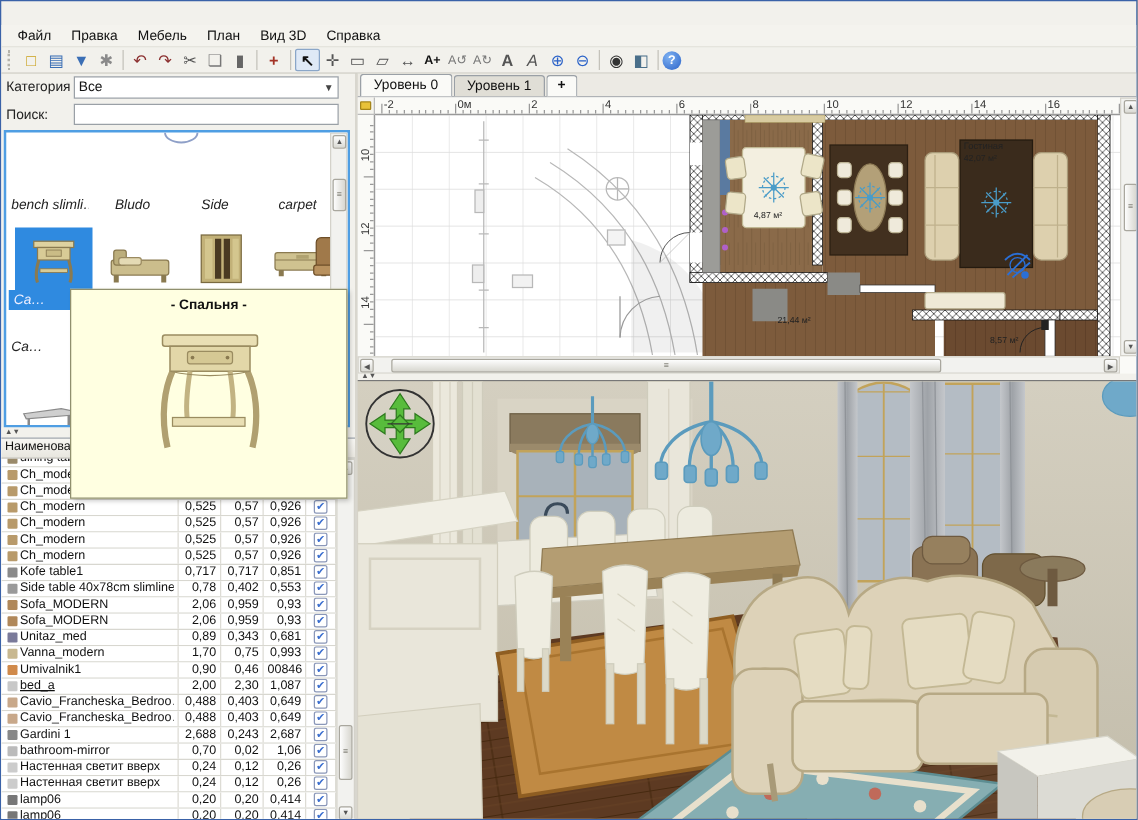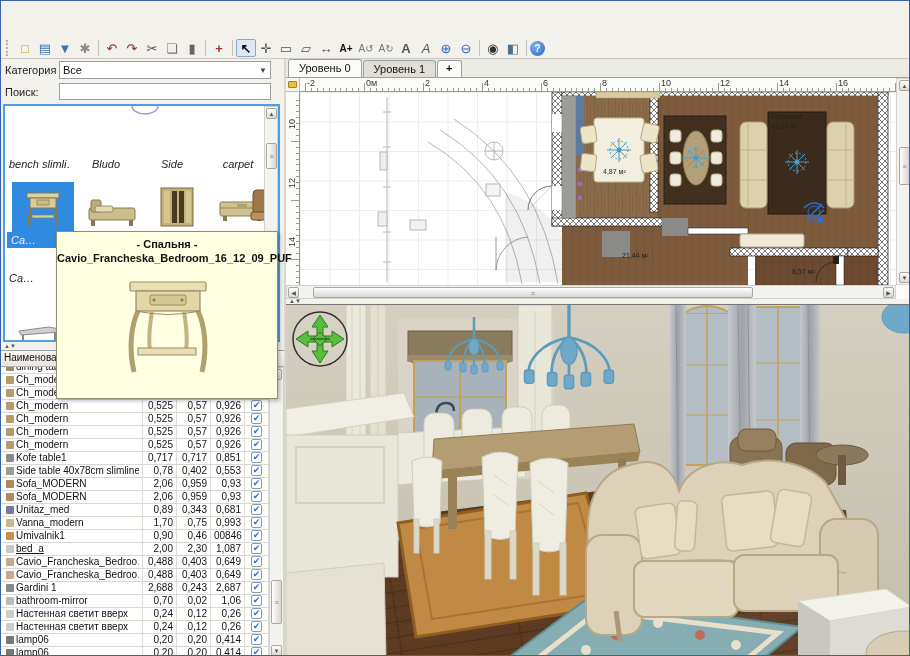--- a/index.html
+++ b/index.html
@@ -81,20 +81,28 @@
   #view3d{left:0;top:245px;width:626px;height:353px;background:#cfcab9;overflow:hidden;border-top:1px solid #777;}
   #split-3d{left:0;top:240px;width:626px;height:5px;background:#f2f1ec;}
   text{font-family:"Liberation Sans",sans-serif;}
 </style>
 </head>
 <body>
 
 <div id="win">
 
 
+  <div id="menubar" class="abs">
+      <span class="menu-item">Файл</span>
+      <span class="menu-item">Правка</span>
+      <span class="menu-item">Мебель</span>
+      <span class="menu-item">План</span>
+      <span class="menu-item">Вид 3D</span>
+      <span class="menu-item">Справка</span>
+    </div>
 
   <div id="toolbar" class="abs">
       <div id="tb-grip"></div>
       <span class="tb" style="color: rgb(202, 162, 29);">□</span>
       <span class="tb" style="color: rgb(59, 111, 181);">▤</span>
       <span class="tb" style="color: rgb(59, 111, 181);">▼</span>
       <span class="tb" style="color: rgb(138, 138, 138);">✱</span>
       <div class="tb-sep"></div>
       <span class="tb" style="color: rgb(139, 47, 47);">↶</span>
       <span class="tb" style="color: rgb(139, 47, 47);">↷</span>
@@ -222,21 +230,20 @@
         <div class="sb-btn" style="left:1px;top:1px;width:11px;height:11px">▲</div>
         <div class="sb-thumb" style="left:1px;top:36px;width:11px;height:26px">
             <span class="grip-lines">≡</span>
           </div>
         <div class="sb-btn" style="left:1px;top:221px;width:11px;height:11px">▼</div>
       </div>
     </div>
 
     <div id="tooltip" class="abs">
       <div class="tt1">- Спальня -</div>
-      <div class="tt2">Cavio_Francheska_Bedroom_16_12_09_PUF</div>
       <svg width="110" height="118" style="margin-top:2px">
         <rect x="18" y="16" width="76" height="9" rx="2" fill="#e9dfb4" stroke="#9a8c60" stroke-width="1.2"></rect>
         <rect x="24" y="25" width="64" height="20" fill="#e2d7a8" stroke="#9a8c60" stroke-width="1.2"></rect>
         <rect x="38" y="29" width="36" height="10" rx="2" fill="#d5c894" stroke="#9a8c60"></rect>
         <circle cx="42" cy="34" r="1.5" fill="#8a7a50"></circle>
           <circle cx="70" cy="34" r="1.5" fill="#8a7a50"></circle>
         <path d="M26 45 C20 58 16 80 22 106" stroke="#b0a070" stroke-width="5" fill="none"></path>
         <path d="M86 45 C92 58 96 80 90 106" stroke="#b0a070" stroke-width="5" fill="none"></path>
         <path d="M40 45 C38 58 36 72 38 84" stroke="#c2b382" stroke-width="4" fill="none"></path>
         <path d="M72 45 C74 58 76 72 74 84" stroke="#c2b382" stroke-width="4" fill="none"></path>

